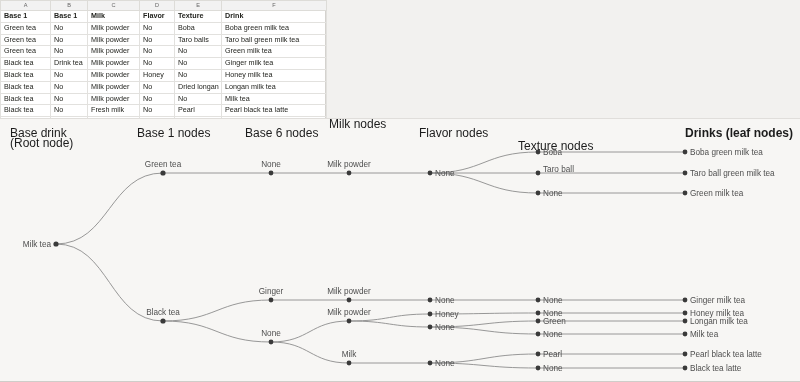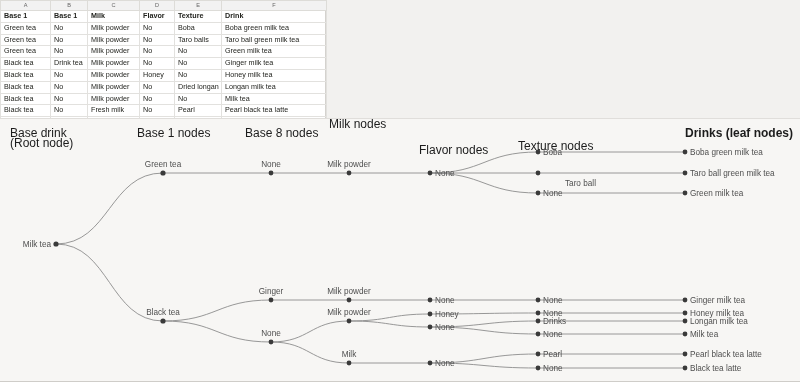--- a/index.html
+++ b/index.html
@@ -253,60 +253,60 @@
     </svg>
     <div id="heading-layer">
         <div class="colhead" style="left: 10px; top: 9px;">
           <div>Base drink</div>
           <div>(Root node)</div>
         </div>
         <div class="colhead" style="left: 137px; top: 9px;">
           <div>Base 1 nodes</div>
         </div>
         <div class="colhead" style="left: 245px; top: 9px;">
-          <div>Base 8 nodes</div>
+          <div>Base 6 nodes</div>
         </div>
         <div class="colhead" style="left: 329px; top: 0;">
           <div>Milk nodes</div>
         </div>
-        <div class="colhead" style="left: 419px; top: 26px;">
+        <div class="colhead" style="left: 419px; top: 9px;">
           <div>Flavor nodes</div>
         </div>
         <div class="colhead" style="left: 518px; top: 22px;">
           <div>Texture nodes</div>
         </div>
         <div class="colhead" style="left: 685px; top: 9px; font-weight: bold;">
           <div>Drinks (leaf nodes)</div>
         </div>
       </div>
     <div id="label-layer">
         <div class="nodelabel left" style="left: 51px; top: 125px;">Milk tea</div>
         <div class="nodelabel above" style="left: 163px; top: 50px;">Green tea</div>
         <div class="nodelabel above" style="left: 271px; top: 50px;">None</div>
         <div class="nodelabel above" style="left: 349px; top: 50px;">Milk powder</div>
         <div class="nodelabel right" style="left: 435px; top: 54px;">None</div>
         <div class="nodelabel right" style="left: 543px; top: 33px;">Boba</div>
-        <div class="nodelabel right" style="left: 543px; top: 64px; margin-left: 22px;">Taro ball</div>
+        <div class="nodelabel right" style="left: 543px; top: 50px;">Taro ball</div>
         <div class="nodelabel right" style="left: 543px; top: 74px;">None</div>
         <div class="nodelabel right" style="left: 690px; top: 33px;">Boba green milk tea</div>
         <div class="nodelabel right" style="left: 690px; top: 54px;">Taro ball green milk tea</div>
         <div class="nodelabel right" style="left: 690px; top: 74px;">Green milk tea</div>
         <div class="nodelabel above" style="left: 163px; top: 198px;">Black tea</div>
         <div class="nodelabel above" style="left: 271px; top: 177px;">Ginger</div>
         <div class="nodelabel above" style="left: 271px; top: 219px;">None</div>
         <div class="nodelabel above" style="left: 349px; top: 177px;">Milk powder</div>
         <div class="nodelabel above" style="left: 349px; top: 198px;">Milk powder</div>
         <div class="nodelabel above" style="left: 349px; top: 240px;">Milk</div>
         <div class="nodelabel right" style="left: 435px; top: 181px;">None</div>
         <div class="nodelabel right" style="left: 435px; top: 195px;">Honey</div>
         <div class="nodelabel right" style="left: 435px; top: 208px;">None</div>
         <div class="nodelabel right" style="left: 435px; top: 244px;">None</div>
         <div class="nodelabel right" style="left: 543px; top: 181px;">None</div>
         <div class="nodelabel right" style="left: 543px; top: 194px;">None</div>
-        <div class="nodelabel right" style="left: 543px; top: 202px;">Drinks</div>
+        <div class="nodelabel right" style="left: 543px; top: 202px;">Green</div>
         <div class="nodelabel right" style="left: 543px; top: 215px;">None</div>
         <div class="nodelabel right" style="left: 543px; top: 235px;">Pearl</div>
         <div class="nodelabel right" style="left: 543px; top: 249px;">None</div>
         <div class="nodelabel right" style="left: 690px; top: 181px;">Ginger milk tea</div>
         <div class="nodelabel right" style="left: 690px; top: 194px;">Honey milk tea</div>
         <div class="nodelabel right" style="left: 690px; top: 202px;">Longan milk tea</div>
         <div class="nodelabel right" style="left: 690px; top: 215px;">Milk tea</div>
         <div class="nodelabel right" style="left: 690px; top: 235px;">Pearl black tea latte</div>
         <div class="nodelabel right" style="left: 690px; top: 249px;">Black tea latte</div>
       </div>

